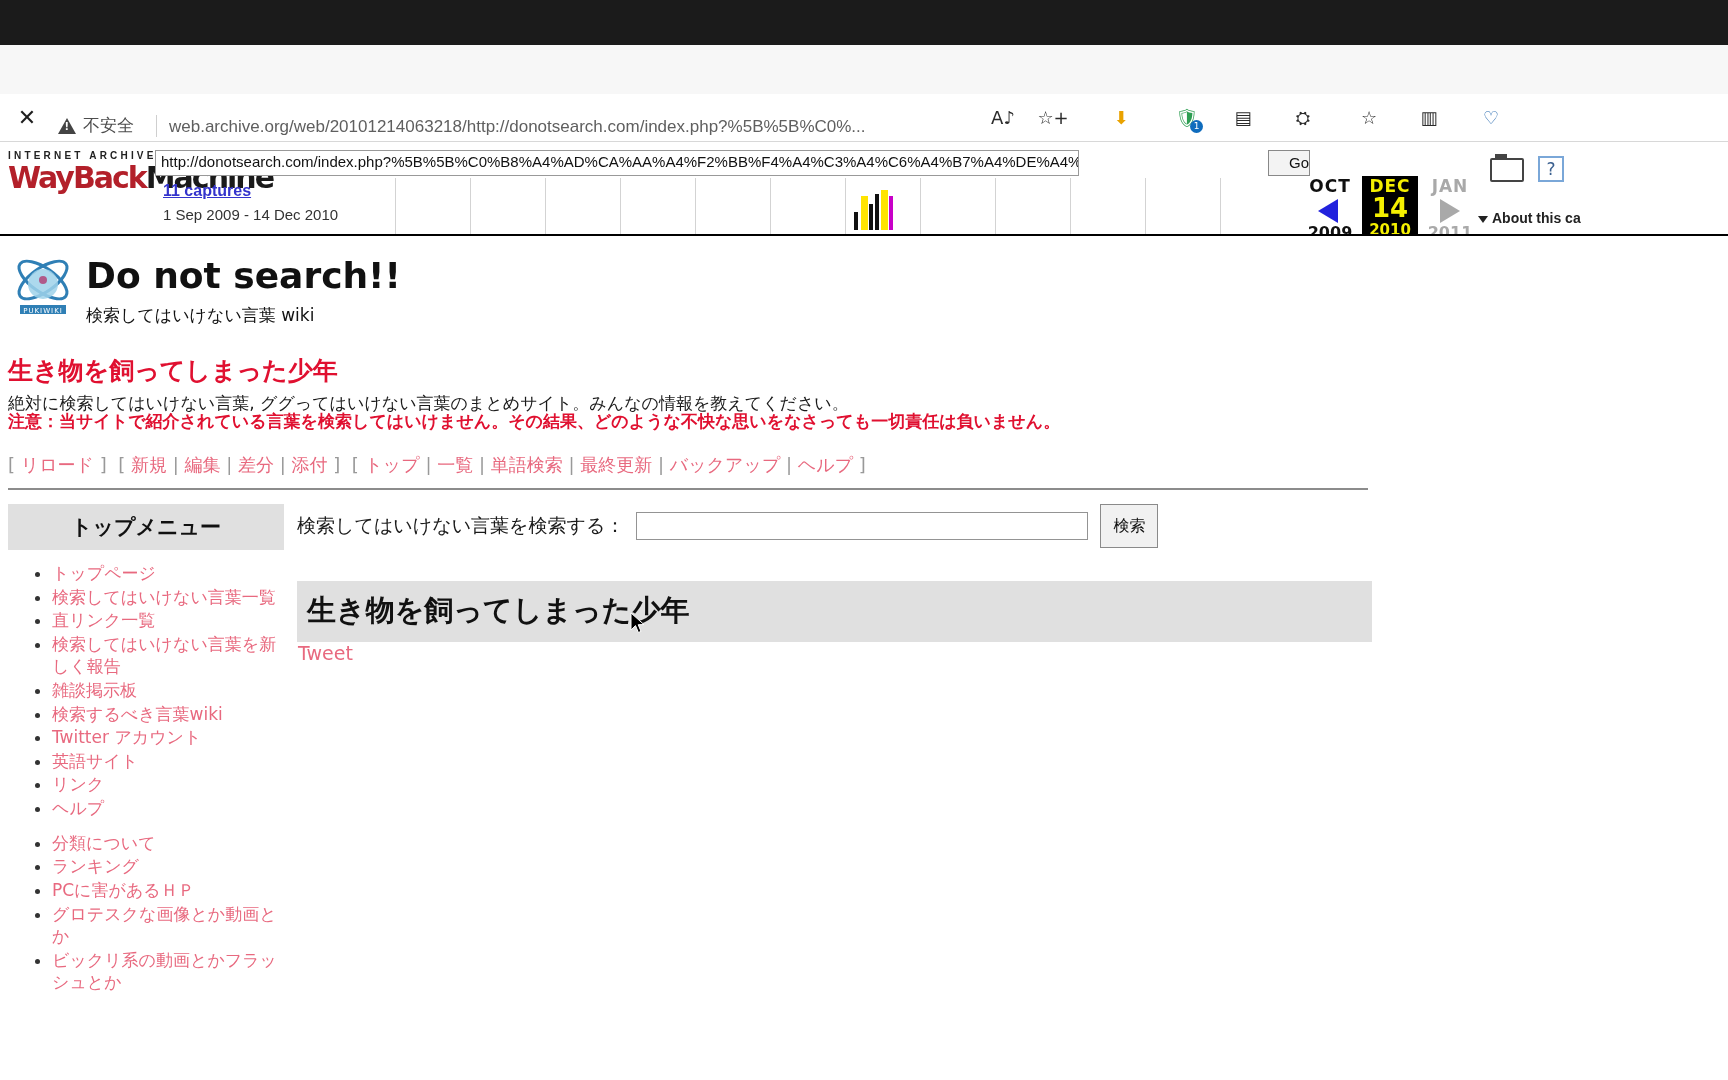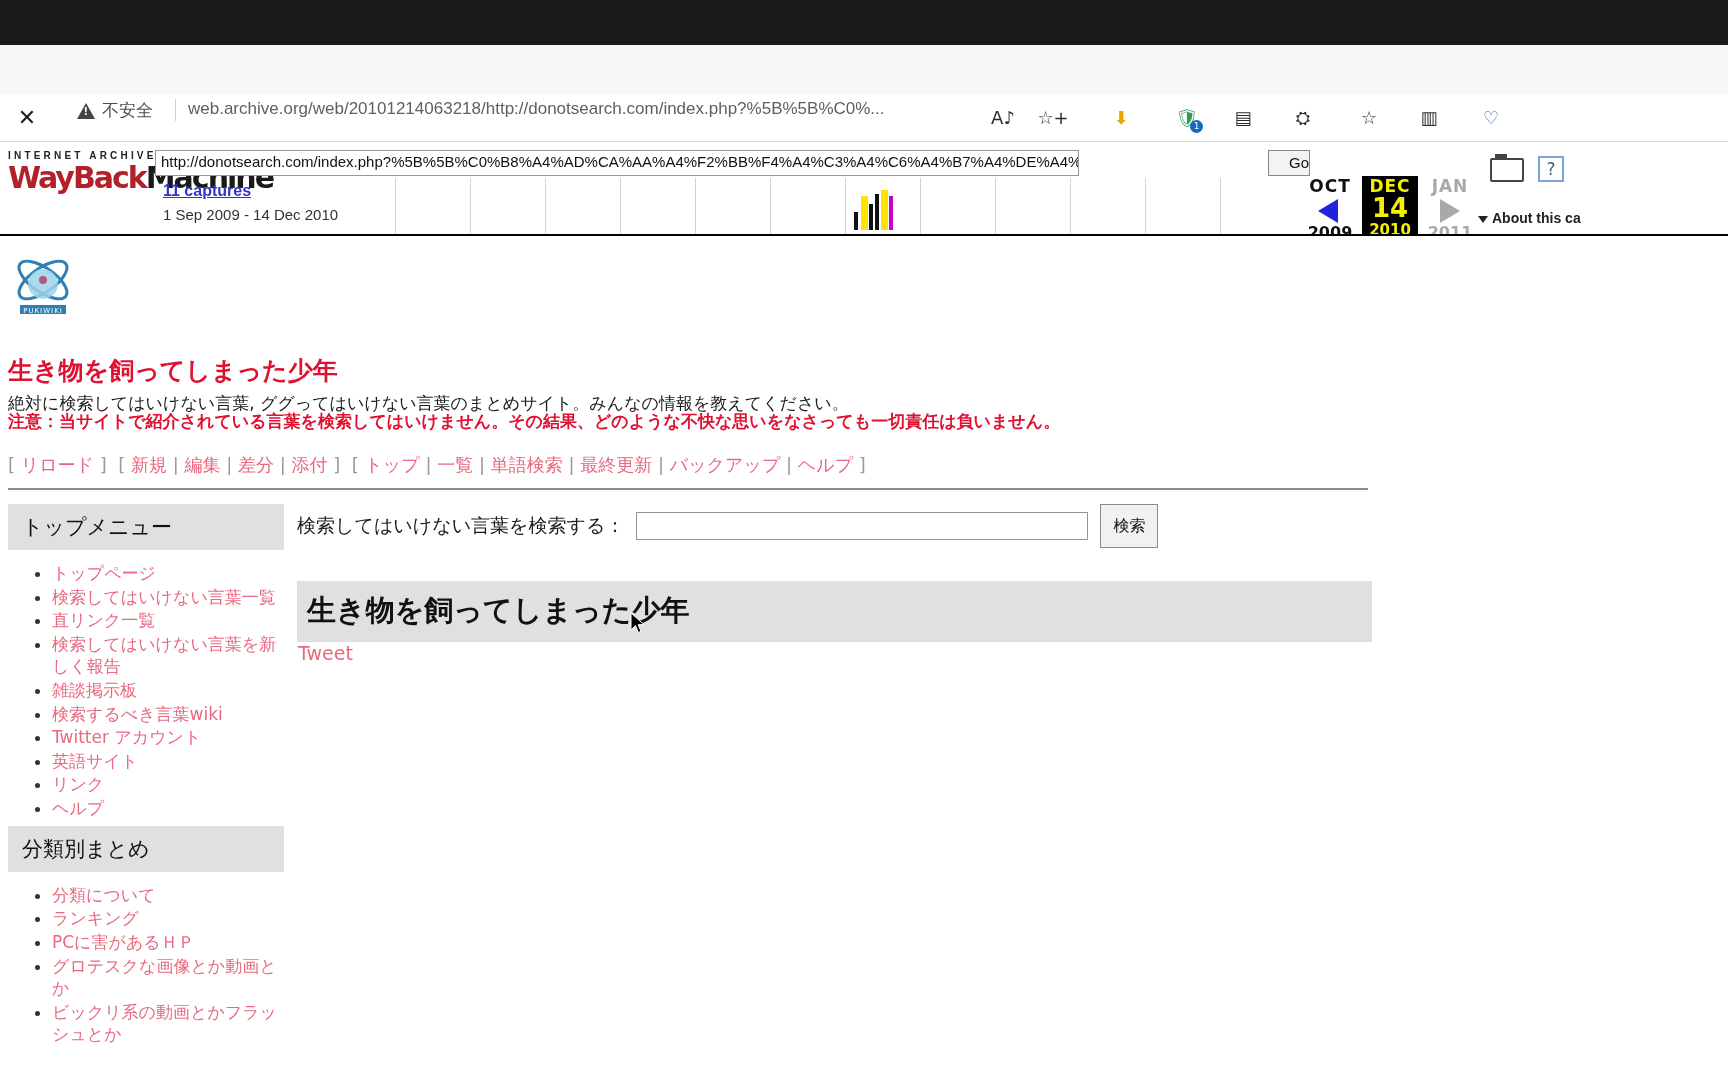--- a/index.html
+++ b/index.html
@@ -40,22 +40,22 @@
   .toolbar {
     position: absolute; left: 0; top: 94px; width: 1728px; height: 48px;
     background: #ffffff; border-bottom: 1px solid #d8d8d8;
   }
   .tb-close {
     position: absolute; left: 10px; top: 8px; width: 34px; height: 32px;
     font-size: 22px; color: #1d1d1d; text-align: center; line-height: 32px;
     font-family: "DejaVu Sans", sans-serif;
   }
   .addressbar {
-    position: absolute; left: 67px; top: 5px; width: 1020px; height: 38px;
-    background: #fff; display: flex; align-items: flex-start;
+    position: absolute; left: 48px; top: 5px; width: 1020px; height: 38px;
+    background: #fff; display: flex; align-items: flex-end;
   }
   .insecure-wrap { display: flex; align-items: center; gap: 7px; padding: 0 10px; }
   .warn-tri {
     width: 0; height: 0; position: relative;
     border-left: 9px solid transparent; border-right: 9px solid transparent;
     border-bottom: 16px solid #444;
   }
   .warn-tri::after {
     content: "!"; position: absolute; left: -2.5px; top: 3px;
     font-size: 10px; color: #fff; font-weight: bold;
@@ -227,22 +227,22 @@
     font-family: "DejaVu Sans", sans-serif;
   }
   .navlinks a { color: #e8697f; text-decoration: none; }
   .navlinks .sep { color: #999; }
   .hr {
     position: absolute; left: 8px; top: 252px; width: 1360px; height: 2px; background: #8c8c8c;
   }
 
   .sidebar { position: absolute; left: 8px; top: 268px; width: 276px; }
   .side-head {
-    background: #e0e0e0; color: #111; font-size: 21px; font-weight: normal;
-    padding: 9px 14px; font-family: "DejaVu Sans", sans-serif;
+    background: #e0e0e0; color: #111; font-size: 21px; font-weight: bold;
+    padding: 9px 14px; font-family: "DejaVu Sans", sans-serif; text-align: center;
   }
   .side-list { margin: 12px 0 6px 0; padding-left: 44px; }
   .side-list li {
     color: #333; font-size: 17px; line-height: 1.33; margin-bottom: 1px;
     font-family: "DejaVu Sans", sans-serif;
   }
   .side-list li a { color: #e8697f; text-decoration: none; }
 
   .content { position: absolute; left: 297px; top: 268px; width: 1075px; }
   .search-row { display: flex; align-items: center; gap: 12px; }
@@ -381,20 +381,24 @@
       <div class="atom-logo">
         <svg width="62" height="66" viewBox="0 0 62 66">
           <ellipse cx="31" cy="30" rx="28" ry="12" fill="none" stroke="#2f7fb5" stroke-width="3" transform="rotate(-35 31 30)"></ellipse>
           <ellipse cx="31" cy="30" rx="28" ry="12" fill="none" stroke="#2f7fb5" stroke-width="3" transform="rotate(35 31 30)"></ellipse>
           <circle cx="31" cy="34" r="15" fill="#9fd2ea" opacity="0.85"></circle>
           <circle cx="31" cy="30" r="4" fill="#b05a8a"></circle>
           <rect x="8" y="55" width="46" height="9" fill="#2f7fb5"></rect>
           <text x="31" y="62.5" font-size="7" fill="#ffffff" text-anchor="middle" font-family="DejaVu Sans, sans-serif" letter-spacing="1">PUKIWIKI</text>
         </svg>
       </div>
+      <div>
+        <div class="site-title">Do not search!!</div>
+        <div class="site-sub">検索してはいけない言葉 wiki</div>
+      </div>
     </div>
 
     <div class="page-red-title">生き物を飼ってしまった少年</div>
     <div class="lead">絶対に検索してはいけない言葉, ググってはいけない言葉のまとめサイト。みんなの情報を教えてください。</div>
     <div class="caution">注意：当サイトで紹介されている言葉を検索してはいけません。その結果、どのような不快な思いをなさっても一切責任は負いません。</div>
 
     <div class="navlinks">
       <span class="sep">[&nbsp;</span><a href="#">リロード</a><span class="sep">&nbsp;]&nbsp;&nbsp;[&nbsp;</span><a href="#">新規</a><span class="sep">&nbsp;|&nbsp;</span><a href="#">編集</a><span class="sep">&nbsp;|&nbsp;</span><a href="#">差分</a><span class="sep">&nbsp;|&nbsp;</span><a href="#">添付</a><span class="sep">&nbsp;]&nbsp;&nbsp;[&nbsp;</span><a href="#">トップ</a><span class="sep">&nbsp;|&nbsp;</span><a href="#">一覧</a><span class="sep">&nbsp;|&nbsp;</span><a href="#">単語検索</a><span class="sep">&nbsp;|&nbsp;</span><a href="#">最終更新</a><span class="sep">&nbsp;|&nbsp;</span><a href="#">バックアップ</a><span class="sep">&nbsp;|&nbsp;</span><a href="#">ヘルプ</a><span class="sep">&nbsp;]</span>
     </div>
 
@@ -408,21 +412,20 @@
         <li><a href="#">直リンク一覧</a></li>
         <li><a href="#">検索してはいけない言葉を新しく報告</a></li>
         <li><a href="#">雑談掲示板</a></li>
         <li><a href="#">検索するべき言葉wiki</a></li>
         <li><a href="#">Twitter アカウント</a></li>
         <li><a href="#">英語サイト</a></li>
         <li><a href="#">リンク</a></li>
         <li><a href="#">ヘルプ</a></li>
       </ul>
 
-      <div class="side-head">分類別まとめ</div>
       <ul class="side-list">
         <li><a href="#">分類について</a></li>
         <li><a href="#">ランキング</a></li>
         <li><a href="#">PCに害があるＨＰ</a></li>
         <li><a href="#">グロテスクな画像とか動画とか</a></li>
         <li><a href="#">ビックリ系の動画とかフラッシュとか</a></li>
       </ul>
     </div>
 
     <div class="content">

